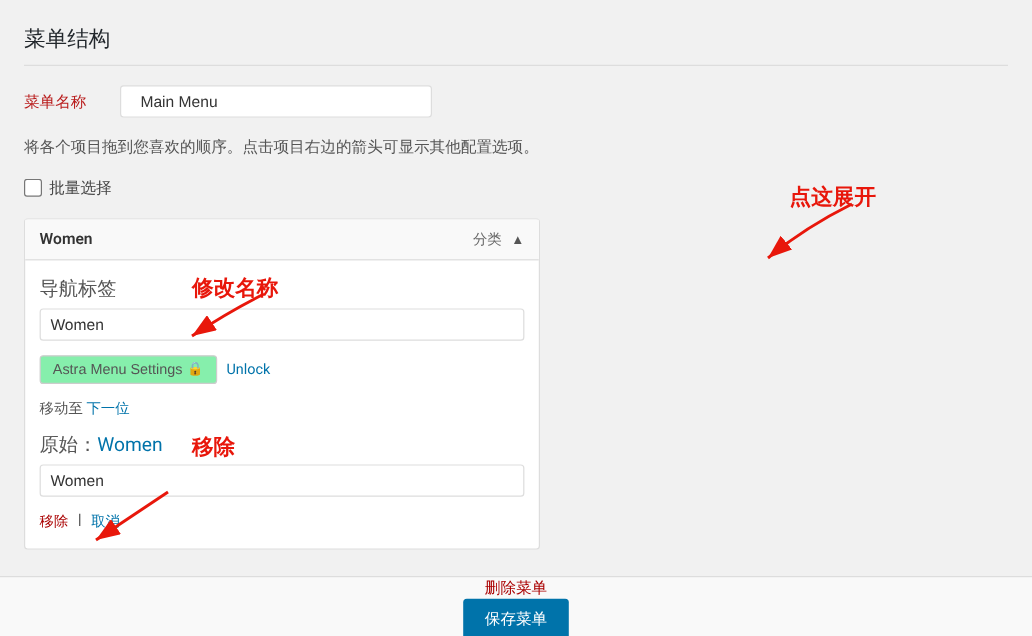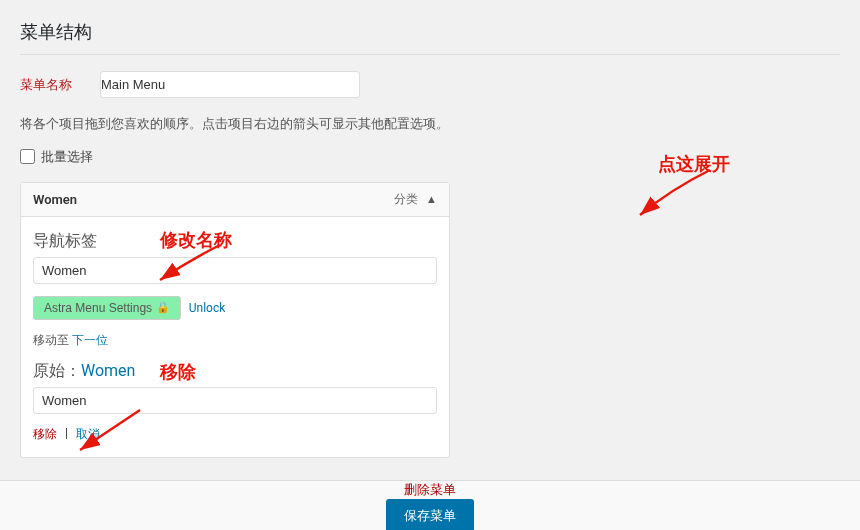--- a/index.html
+++ b/index.html
@@ -37,21 +37,21 @@
     }
 
     .form-label {
       width: 80px;
       font-size: 13px;
       color: #b91c1c;
     }
 
     .form-input {
       width: 260px;
-      padding: 5px 0;
+      padding: 5px 16px;
       border: 1px solid #ddd;
       border-radius: 3px;
       font-size: 13px;
       background: #fff;
       color: #333;
     }
 
     .info-text {
       font-size: 13px;
       color: #555;

